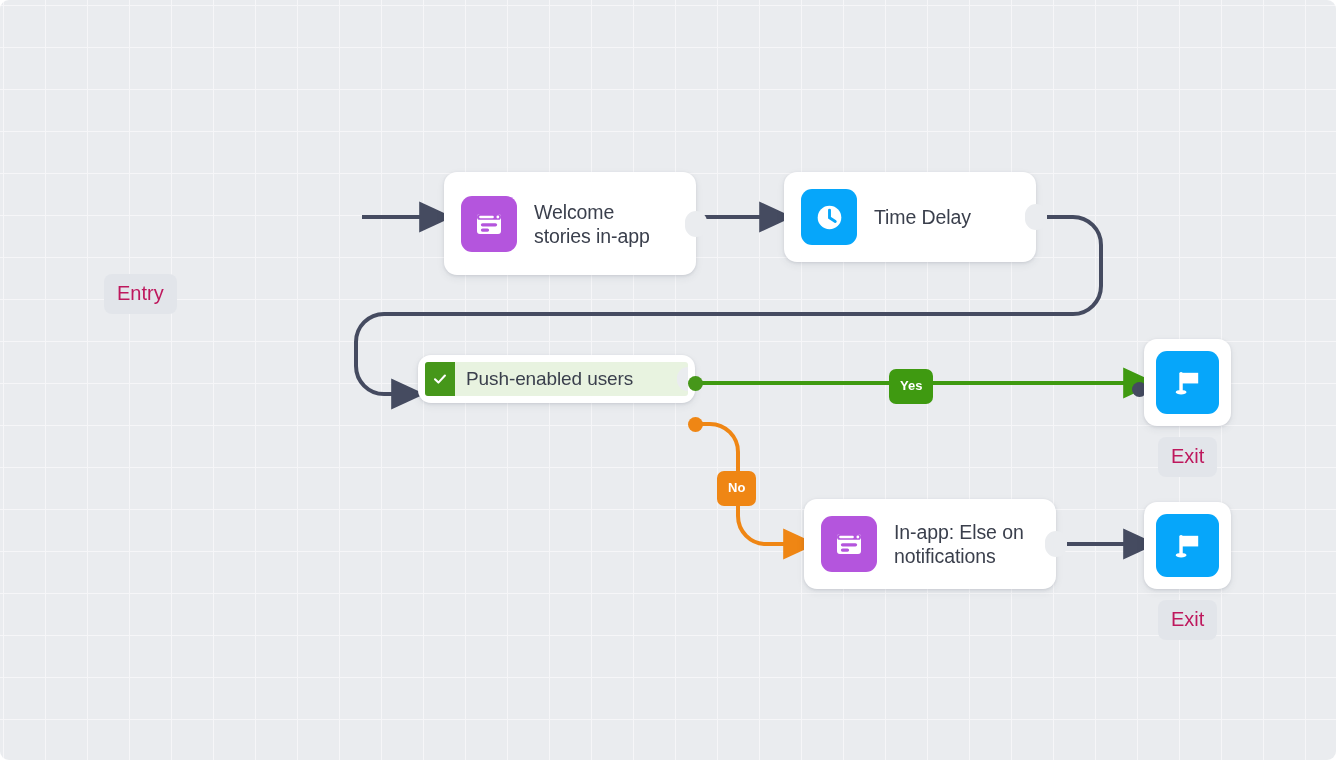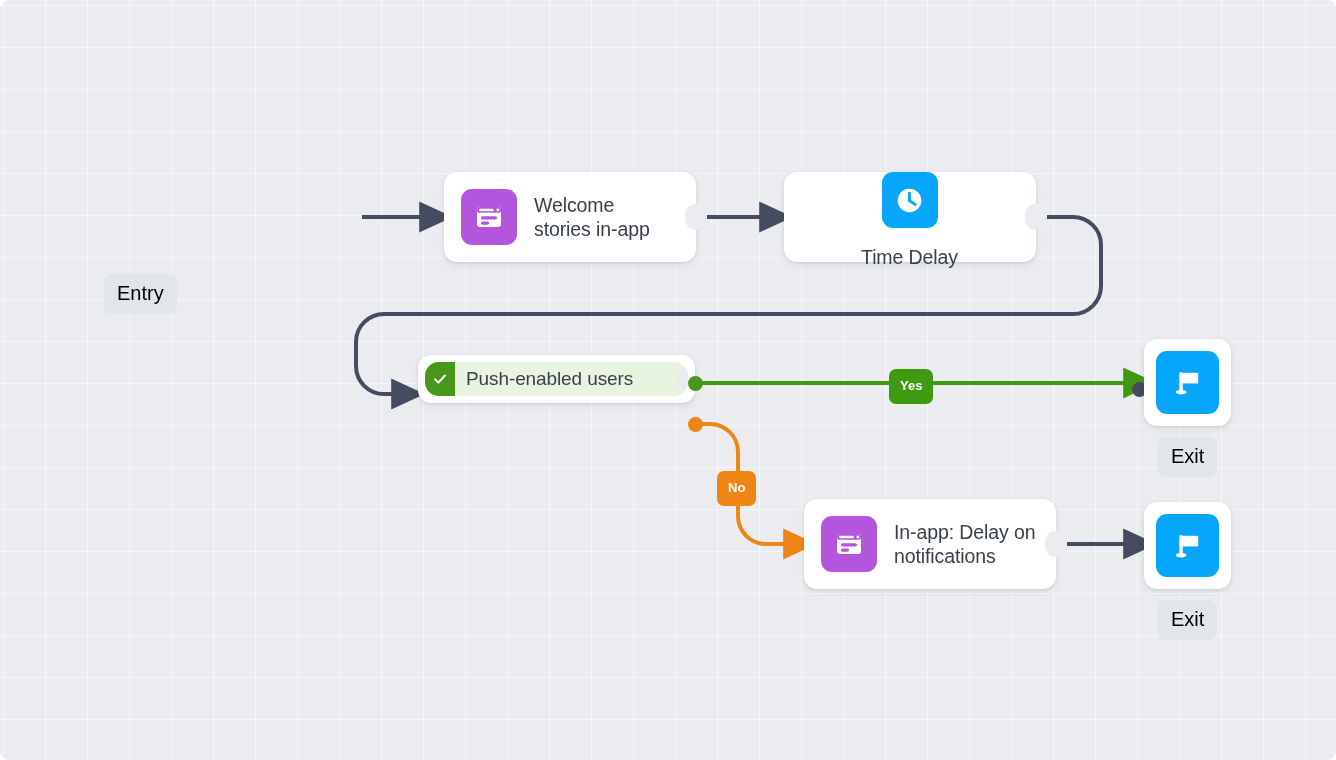--- a/index.html
+++ b/index.html
@@ -68,21 +68,21 @@
     width: 15px; height: 15px;
     border-radius: 50%;
     background: #454b60;
     z-index: 7;
   }
 
   
   .chip {
     position: absolute;
     background: #e2e5ea;
-    color: #000000;
+    color: #be185d;
     border-radius: 8px;
     font-size: 20px;
     line-height: 20px;
     padding: 9px 13px 11px;
     z-index: 4;
     white-space: nowrap;
   }
 
   
   .cond {
@@ -90,21 +90,21 @@
     background: #ffffff;
     border-radius: 13px;
     padding: 7px;
     box-shadow: 0 1px 3px rgba(45,55,75,0.13), 0 3px 9px rgba(45,55,75,0.07);
     z-index: 4;
     width: 277px;
   }
   .cond-row {
     display: flex;
     align-items: stretch;
-    border-radius: 14px;
+    border-radius: 3px;
     overflow: hidden;
     height: 34px;
     position: relative;
   }
   .cond-row + .cond-row { margin-top: 5px; }
   .cond-row.yes { background: #e8f3e0; }
   .cond-row.no  { background: #fdf0df; }
   .cond-mark {
     width: 30px; flex: 0 0 30px;
     display: flex; align-items: center; justify-content: center;
@@ -190,38 +190,38 @@
 
     <path d="M702,383 L1136,383" stroke="#3f9a11" stroke-width="4" fill="none" marker-end="url(#ah-green)"></path>
 
     <path d="M702,424 h8 a28,28 0 0 1 28,28 v64 a28,28 0 0 0 28,28 H796" stroke="#ef8614" stroke-width="4" fill="none" stroke-linecap="round" marker-end="url(#ah-orange)"></path>
 
     <path d="M1064,544 L1136,544" stroke="#454b60" stroke-width="4" fill="none" marker-end="url(#ah-dark)"></path>
   </svg>
 
   <div class="chip" style="left:104px; top:274px;">Entry</div>
 
-  <div class="node" style="left:444px; top:172px; width:252px; height:90px; padding:0 18px 0 17px; gap:17px;">
+  <div class="node" style="left:444px; top:172px; width:252px; height:103px; padding:0 18px 0 17px; gap:17px;">
     <div class="node-icon" style="background:#b455dd;">
       <svg width="32" height="32" viewBox="0 0 24 24" aria-hidden="true">
         <rect x="3" y="4.5" width="18" height="15" rx="2.2" fill="#ffffff"></rect>
         <rect x="3" y="4.5" width="18" height="4.4" rx="2.2" fill="#b455dd"></rect>
         <rect x="4.6" y="5.8" width="11" height="1.9" rx="0.95" fill="#ffffff"></rect>
         <rect x="17.6" y="5.7" width="2.1" height="2.1" rx="1.05" fill="#ffffff"></rect>
         <rect x="5.9" y="11.4" width="12.2" height="2.5" rx="1.25" fill="#b455dd"></rect>
         <rect x="5.9" y="15.3" width="6.2" height="2.5" rx="1.25" fill="#b455dd"></rect>
       </svg>
     </div>
     <div class="node-title">Welcome
 stories in-app</div>
     <div class="notch"></div>
     <div class="port" style="left:688px; top:210px;"></div>
   </div>
 
-  <div class="node" style="left:784px; top:172px; width:252px; height:90px; padding:0 18px 0 17px; gap:17px;flex-direction:column;">
+  <div class="node" style="left:784px; top:172px; width:252px; height:90px; padding:0 18px 0 17px; gap:17px;">
     <div class="node-icon" style="background:#06a6fa;">
       <svg width="33" height="33" viewBox="0 0 24 24" aria-hidden="true">
         <circle cx="12" cy="12" r="8.6" fill="#ffffff"></circle>
         <path d="M12 6.6 V12.2 L16.2 14.9" stroke="#06a6fa" stroke-width="2.1" stroke-linecap="round" fill="none"></path>
       </svg>
     </div>
     <div class="node-title">Time Delay</div>
     <div class="notch"></div>
 
   </div>
@@ -247,21 +247,21 @@
     <div class="node-icon" style="background:#b455dd;">
       <svg width="32" height="32" viewBox="0 0 24 24" aria-hidden="true">
         <rect x="3" y="4.5" width="18" height="15" rx="2.2" fill="#ffffff"></rect>
         <rect x="3" y="4.5" width="18" height="4.4" rx="2.2" fill="#b455dd"></rect>
         <rect x="4.6" y="5.8" width="11" height="1.9" rx="0.95" fill="#ffffff"></rect>
         <rect x="17.6" y="5.7" width="2.1" height="2.1" rx="1.05" fill="#ffffff"></rect>
         <rect x="5.9" y="11.4" width="12.2" height="2.5" rx="1.25" fill="#b455dd"></rect>
         <rect x="5.9" y="15.3" width="6.2" height="2.5" rx="1.25" fill="#b455dd"></rect>
       </svg>
     </div>
-    <div class="node-title">In-app: Delay on
+    <div class="node-title">In-app: Else on
 notifications</div>
     <div class="notch"></div>
 
   </div>
 
   <div class="exit-node" style="left:1144px; top:339px;">
     <div class="exit-inner">
       <svg width="36" height="36" viewBox="0 0 24 24" aria-hidden="true">
         <path d="M7.6 5.2 h11.2 v7.1 h-11.2 z" fill="#ffffff"></path>
         <rect x="6.2" y="4.6" width="2.3" height="13.2" rx="1.1" fill="#ffffff"></rect>

